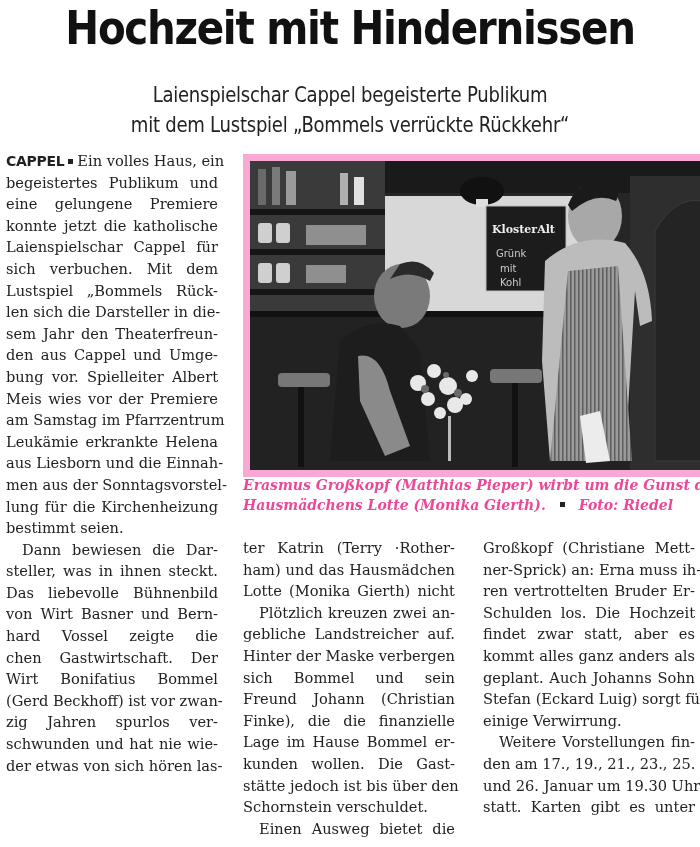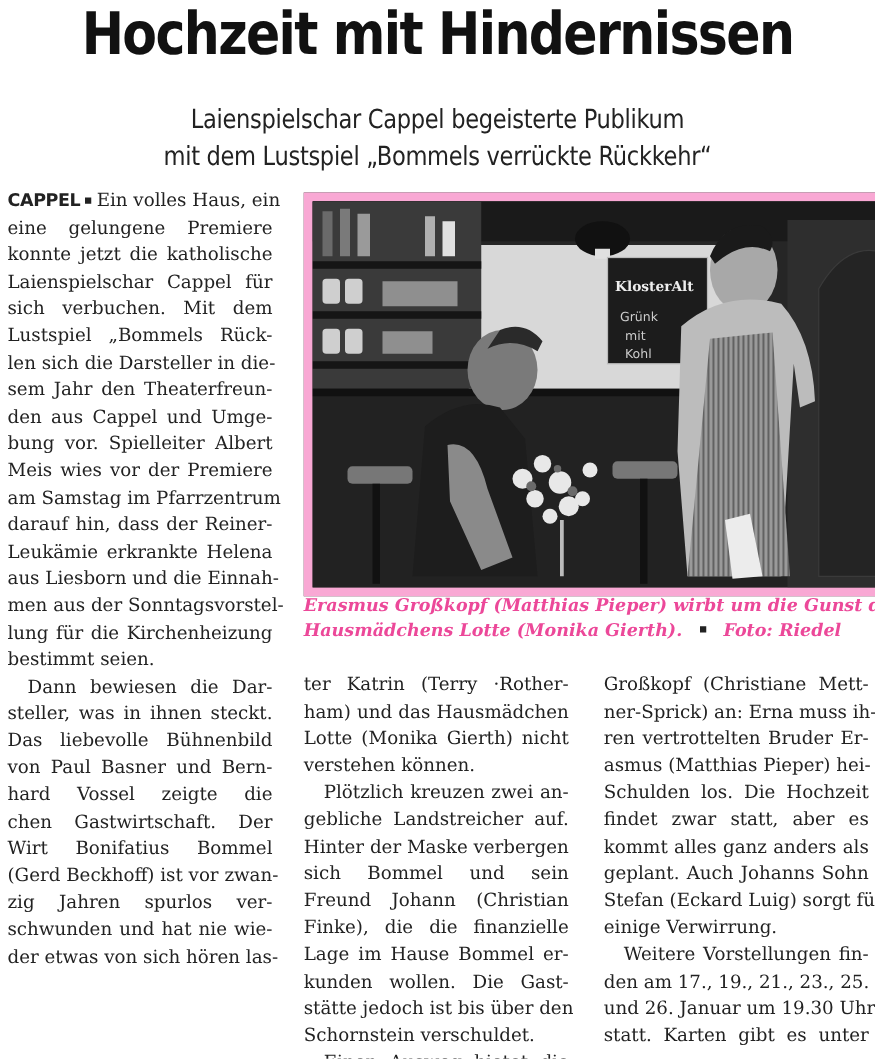--- a/index.html
+++ b/index.html
@@ -33,41 +33,41 @@
 
 <div class="headline">Hochzeit mit Hindernissen</div>
 
 <div class="subhead">
   <div>Laienspielschar Cappel begeisterte Publikum</div>
   <div>mit dem Lustspiel „Bommels verrückte Rückkehr“</div>
 </div>
 
 <div class="col col1">
   <span class="line"><span class="lead">CAPPEL</span><span class="sq"></span><span>Ein volles Haus, ein</span></span>
+  <span class="line">begeistertes Publikum und</span>
   <span class="line">eine gelungene Premiere</span>
   <span class="line">konnte jetzt die katholische</span>
   <span class="line">Laienspielschar Cappel für</span>
   <span class="line">sich verbuchen. Mit dem</span>
   <span class="line">Lustspiel „Bommels Rück-</span>
   <span class="line">len sich die Darsteller in die-</span>
   <span class="line">sem Jahr den Theaterfreun-</span>
   <span class="line">den aus Cappel und Umge-</span>
   <span class="line">bung vor. Spielleiter Albert</span>
   <span class="line">Meis wies vor der Premiere</span>
   <span class="line">am Samstag im Pfarrzentrum</span>
-  <span class="line">darauf hin, dass der Reiner-</span>
   <span class="line">Leukämie erkrankte Helena</span>
   <span class="line">aus Liesborn und die Einnah-</span>
   <span class="line">men aus der Sonntagsvorstel-</span>
   <span class="line">lung für die Kirchenheizung</span>
   <span class="line last">bestimmt seien.</span>
   <span class="line indent">Dann bewiesen die Dar-</span>
   <span class="line">steller, was in ihnen steckt.</span>
   <span class="line">Das liebevolle Bühnenbild</span>
-  <span class="line">von Paul Basner und Bern-</span>
+  <span class="line">von Wirt Basner und Bern-</span>
   <span class="line">hard Vossel zeigte die</span>
   <span class="line">chen Gastwirtschaft. Der</span>
   <span class="line">Wirt Bonifatius Bommel</span>
   <span class="line">(Gerd Beckhoff) ist vor zwan-</span>
   <span class="line">zig Jahren spurlos ver-</span>
   <span class="line">schwunden und hat nie wie-</span>
   <span class="line">der etwas von sich hören las-</span>
 
 </div>
 
@@ -154,40 +154,38 @@
 
 <div class="caption">
   <span class="line just">Erasmus Großkopf (Matthias Pieper) wirbt um die Gunst des</span>
   <span class="line"><span>Hausmädchens Lotte (Monika Gierth).</span><span class="sq" style="margin:0 14px 3px 14px;"></span><span>Foto: Riedel</span></span>
 </div>
 
 <div class="col col2">
   <span class="line">ter Katrin (Terry ·Rother-</span>
   <span class="line">ham) und das Hausmädchen</span>
   <span class="line">Lotte (Monika Gierth) nicht</span>
-  <span class="line last">verstehen können.</span>
   <span class="line indent">Plötzlich kreuzen zwei an-</span>
   <span class="line">gebliche Landstreicher auf.</span>
   <span class="line">Hinter der Maske verbergen</span>
   <span class="line">sich Bommel und sein</span>
   <span class="line">Freund Johann (Christian</span>
   <span class="line">Finke), die die finanzielle</span>
   <span class="line">Lage im Hause Bommel er-</span>
   <span class="line">kunden wollen. Die Gast-</span>
   <span class="line">stätte jedoch ist bis über den</span>
   <span class="line last">Schornstein verschuldet.</span>
   <span class="line indent">Einen Ausweg bietet die</span>
 
 </div>
 
 <div class="col col3">
   <span class="line">Großkopf (Christiane Mett-</span>
   <span class="line">ner-Sprick) an: Erna muss ih-</span>
   <span class="line">ren vertrottelten Bruder Er-</span>
-  <span class="line">asmus (Matthias Pieper) hei-</span>
   <span class="line">Schulden los. Die Hochzeit</span>
   <span class="line">findet zwar statt, aber es</span>
   <span class="line">kommt alles ganz anders als</span>
   <span class="line">geplant. Auch Johanns Sohn</span>
   <span class="line">Stefan (Eckard Luig) sorgt für</span>
   <span class="line last">einige Verwirrung.</span>
   <span class="line indent">Weitere Vorstellungen fin-</span>
   <span class="line">den am 17., 19., 21., 23., 25.</span>
   <span class="line">und 26. Januar um 19.30 Uhr</span>
   <span class="line">statt. Karten gibt es unter</span>

